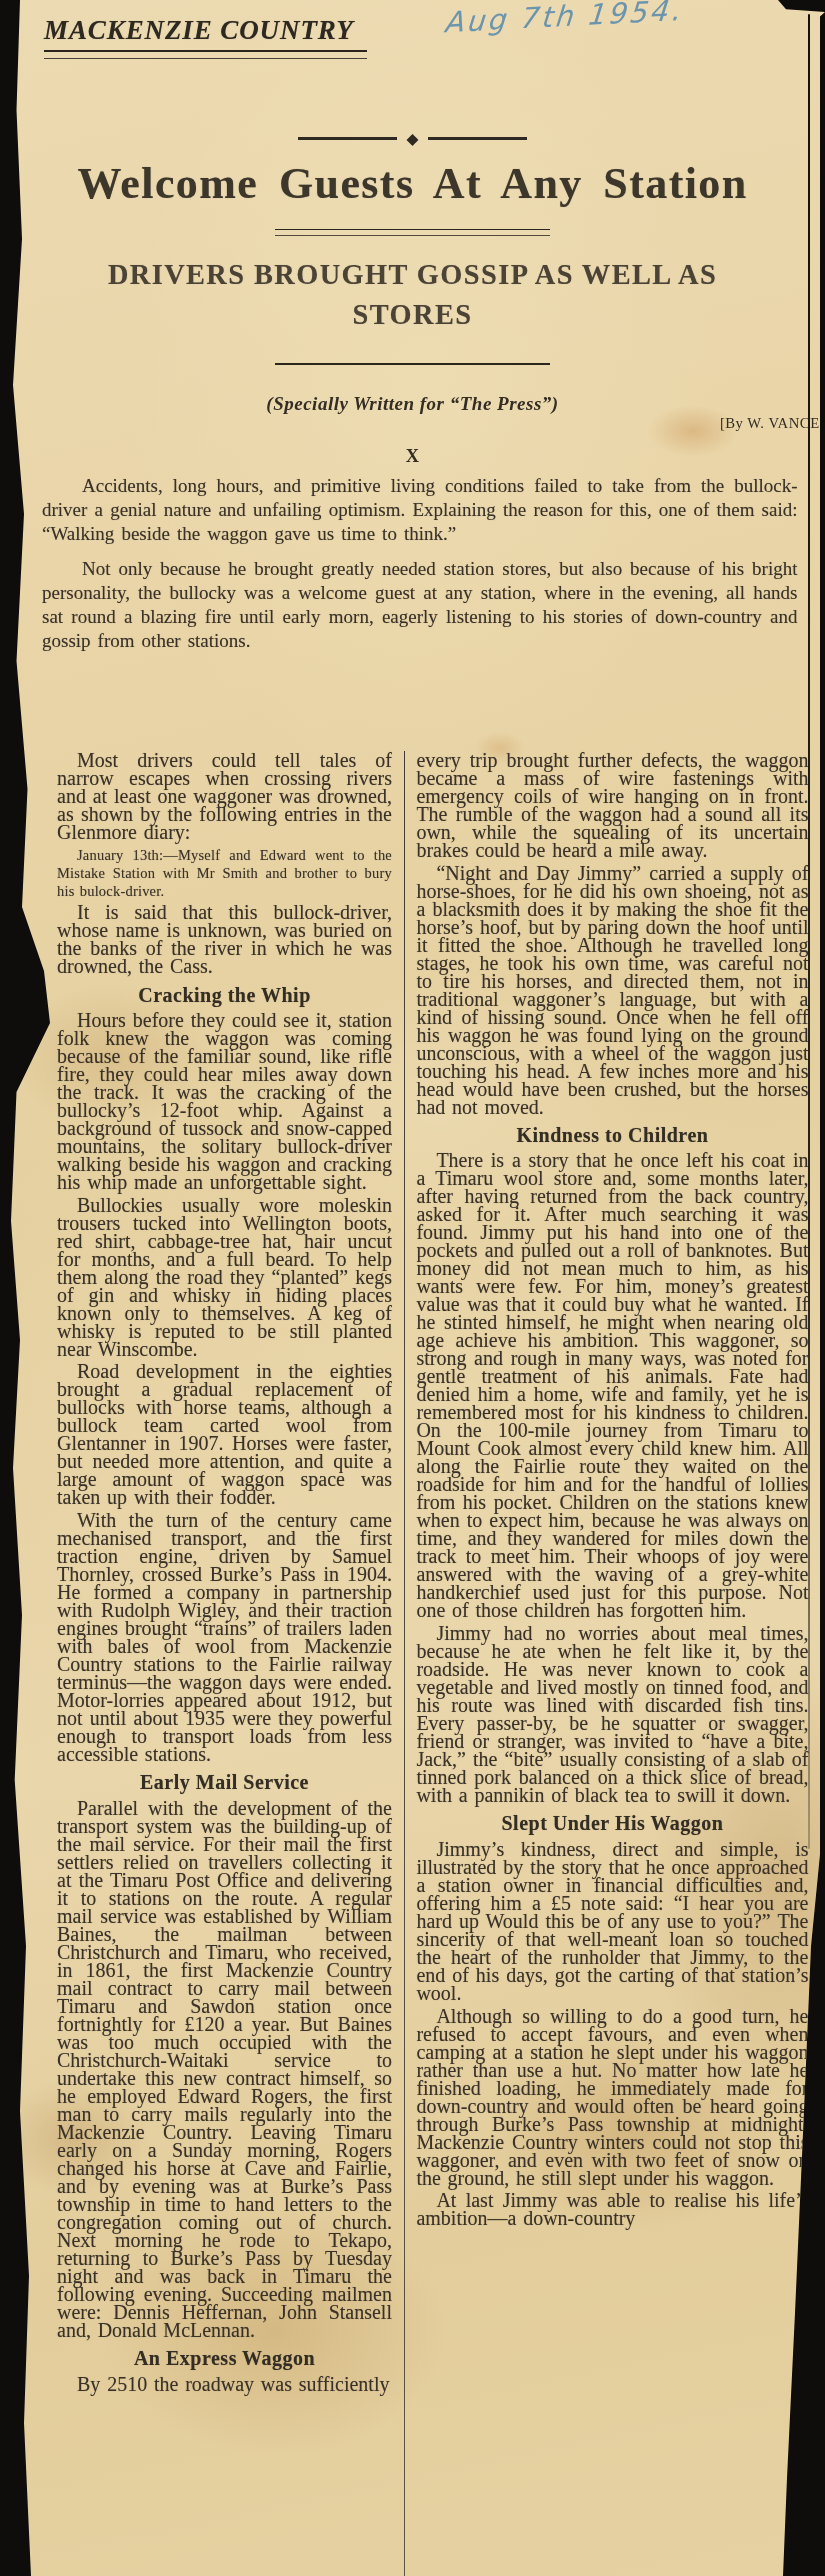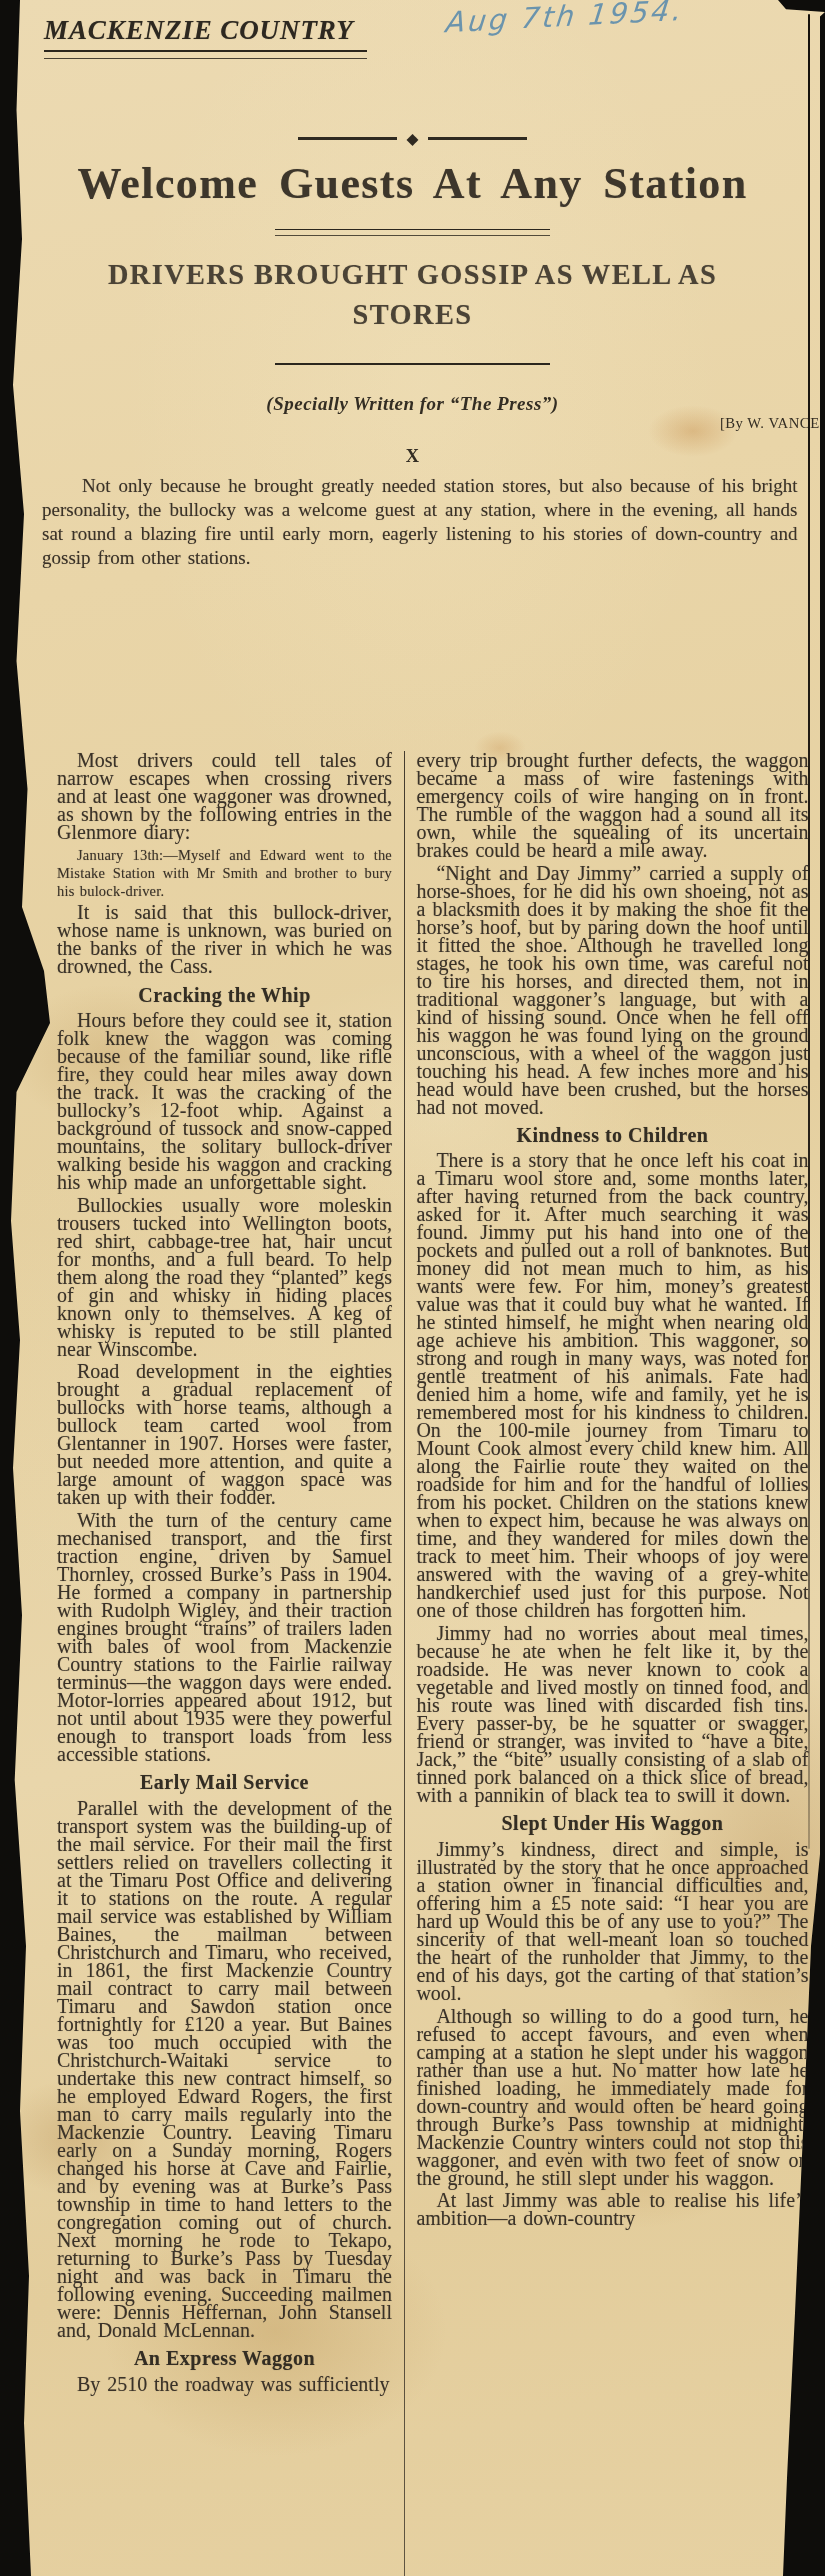--- a/index.html
+++ b/index.html
@@ -168,20 +168,21 @@
   <div class="rule-a"></div>
 
   <div class="deck">DRIVERS BROUGHT GOSSIP AS WELL AS STORES</div>
   <div class="rule-b"></div>
 
   <div class="credit">(Specially Written for “The Press”)</div>
   <div class="byline">[By W. VANCE]</div>
   <div class="chapter">X</div>
 
   <div class="intro">
+    <p>Accidents, long hours, and primitive living conditions failed to take from the bullock-driver a genial nature and unfailing optimism. Explaining the reason for this, one of them said: “Walking beside the waggon gave us time to think.”</p>
     <p>Not only because he brought greatly needed station stores, but also because of his bright personality, the bullocky was a welcome guest at any station, where in the evening, all hands sat round a blazing fire until early morn, eagerly listening to his stories of down-country and gossip from other stations.</p>
   </div>
 
   <div class="cols">
     <div class="col-left">
       <p class="para">Most drivers could tell tales of narrow escapes when crossing rivers and at least one waggoner was drowned, as shown by the following entries in the Glenmore diary:</p>
       <p class="para diary">January 13th:—Myself and Edward went to the Mistake Station with Mr Smith and brother to bury his bulock-driver.</p>
       <p class="para">It is said that this bullock-driver, whose name is unknown, was buried on the banks of the river in which he was drowned, the Cass.</p>
       <h3 class="col-head">Cracking the Whip</h3>
       <p class="para">Hours before they could see it, station folk knew the waggon was coming because of the familiar sound, like rifle fire, they could hear miles away down the track. It was the cracking of the bullocky’s 12-foot whip. Against a background of tussock and snow-capped mountains, the solitary bullock-driver walking beside his waggon and cracking his whip made an unforgettable sight.</p>

